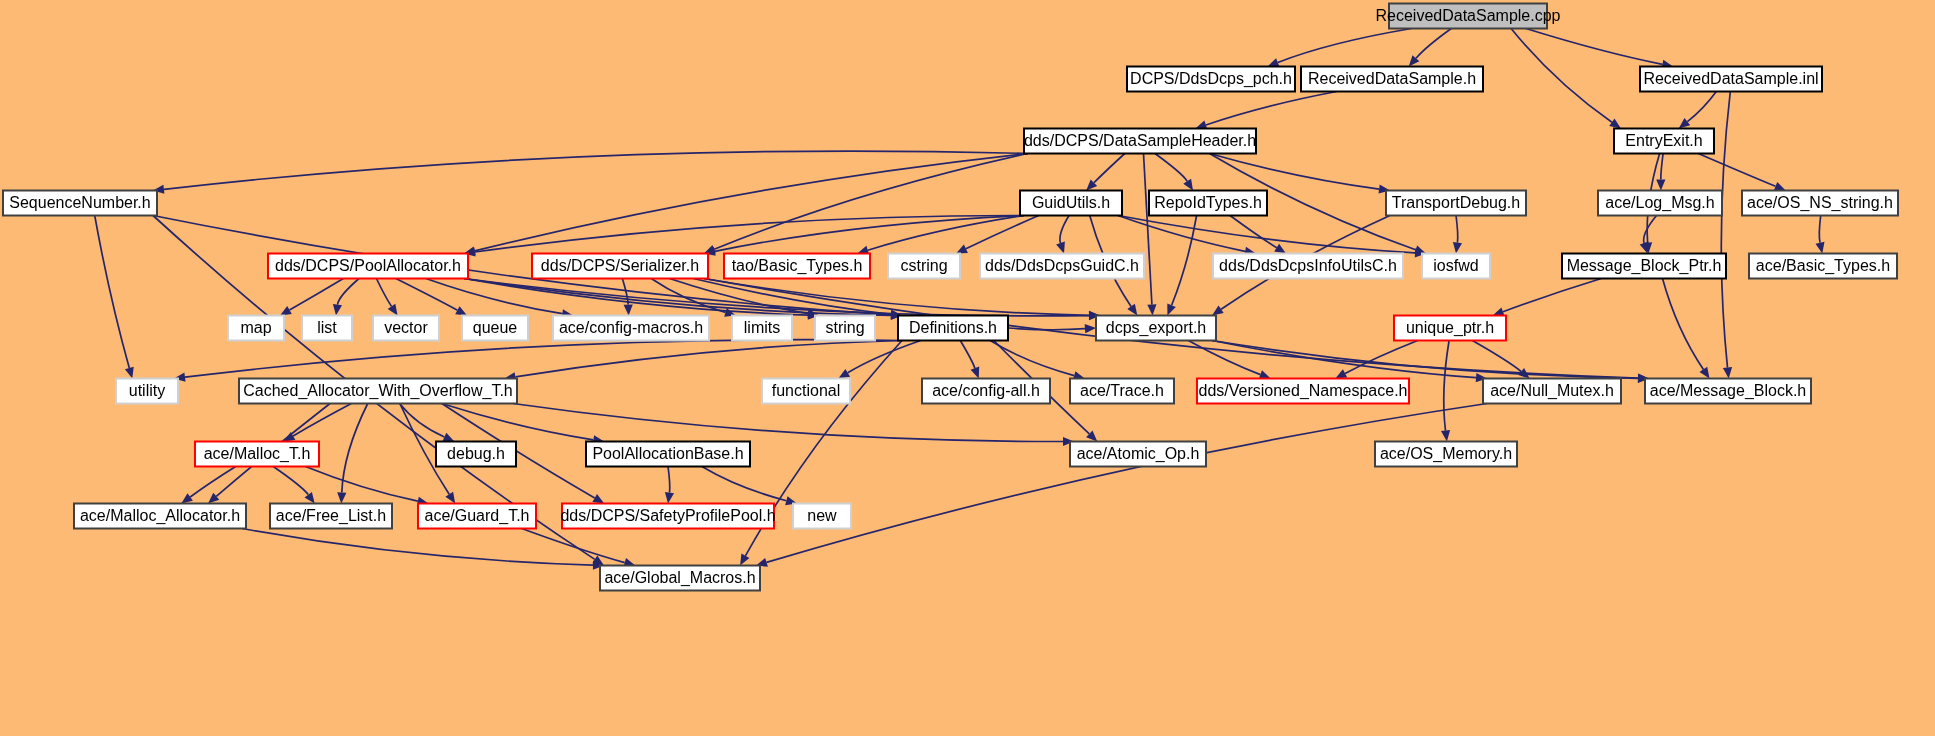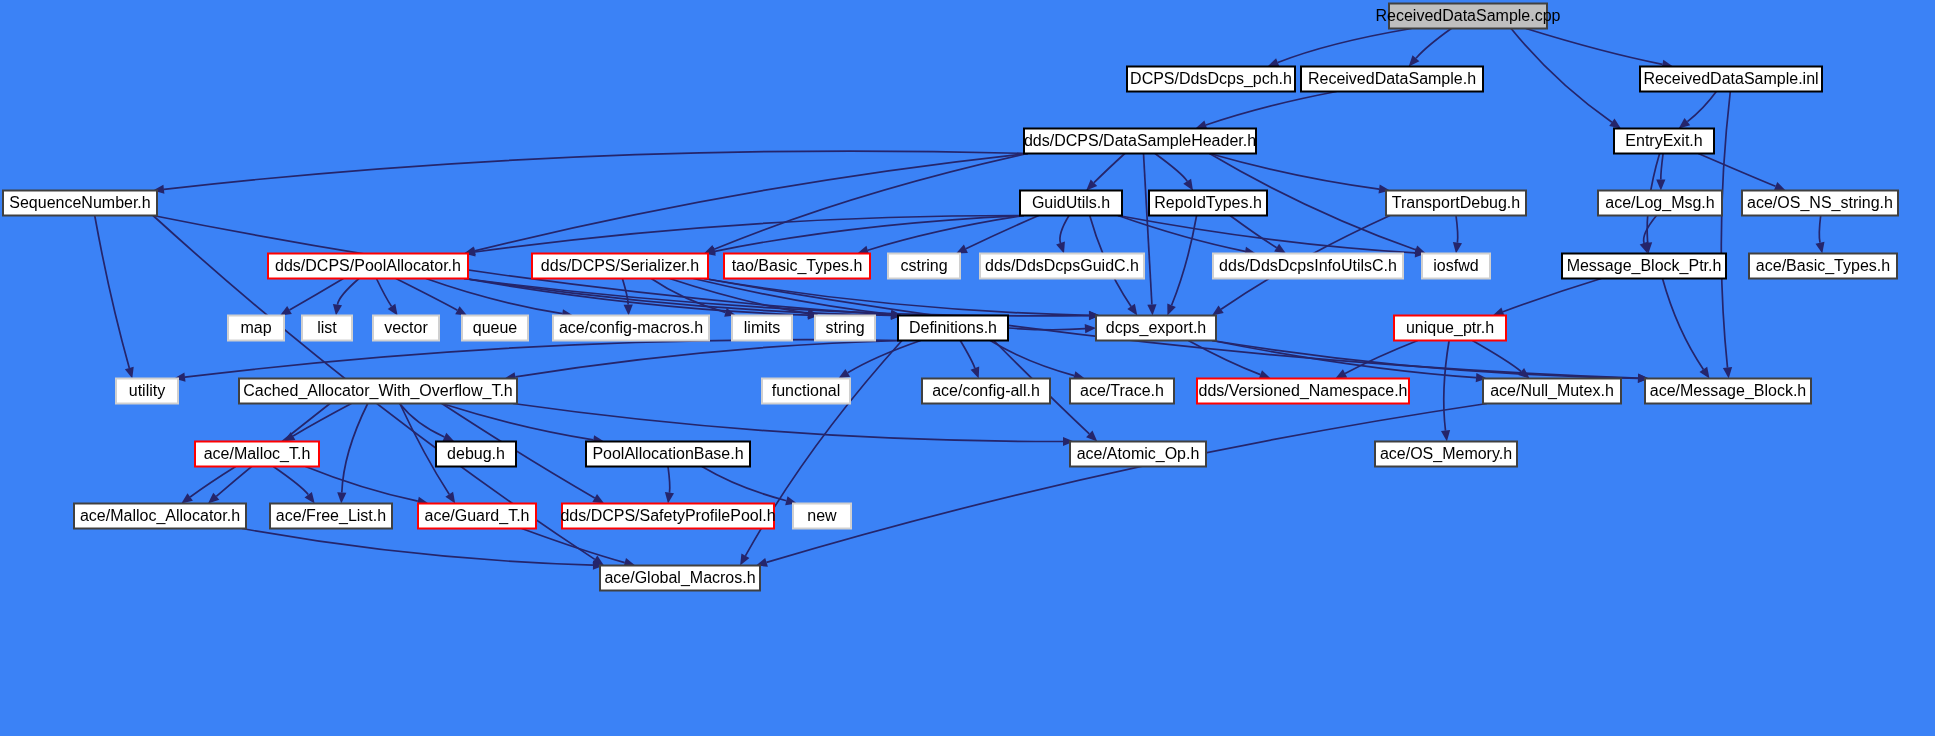--- a/index.html
+++ b/index.html
@@ -7,21 +7,21 @@
     padding: 0;
     background: #ffffff;
   }
   body {
     font-family: "Liberation Sans", sans-serif;
   }
   #graph-root {
     position: relative;
     width: 1935px;
     height: 736px;
-    background: #3b82f6;
+    background: #fdba74;
     overflow: hidden;
   }
   svg#graph-canvas {
     position: absolute;
     left: 0;
     top: 0;
     width: 1935px;
     height: 736px;
   }
   .node-box {

